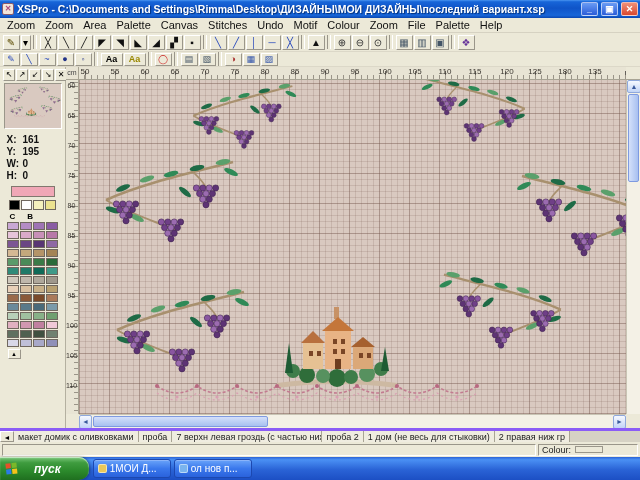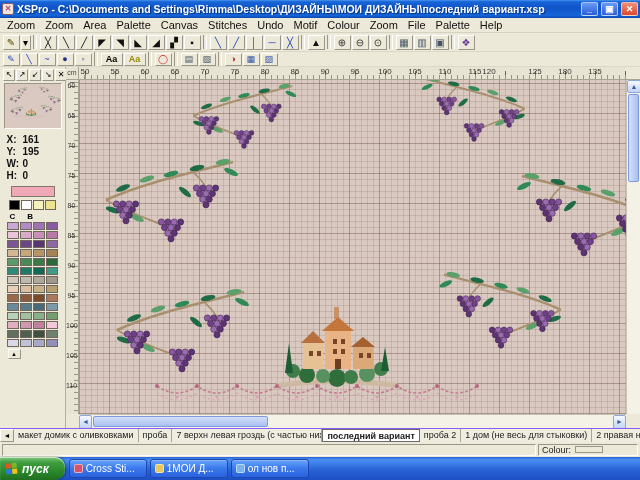--- a/index.html
+++ b/index.html
@@ -77,36 +77,36 @@
   .hscrollrow{height:14px;flex:none;display:flex}
   .hsspacer{width:13px;flex:none;background:#ece9d8}
   .hscroll{flex:1;display:flex;background:#f4f1e6;border-top:1px solid #c8c4b4}
   .sbcorner{width:14px;flex:none;background:#ece9d8}
   .sbtn{width:14px;height:13px;flex:none;background:linear-gradient(180deg,#f6f9ff,#c2d4f6);
     border:1px solid #8fa8dc;border-radius:2px;color:#39599c;font-size:7px;line-height:11px;text-align:center}
   .hscroll .sbtn{width:13px;height:14px;line-height:12px}
   .sthumb-v{height:88px;margin:1px 1px;background:linear-gradient(90deg,#d4e0fa,#a8c0f0);border:1px solid #7e9ae0;border-radius:2px}
   .sthumb-h{width:175px;margin:1px 1px;background:linear-gradient(180deg,#d4e0fa,#a8c0f0);border:1px solid #7e9ae0;border-radius:2px}
   
-  .tabsrow{height:14px;flex:none;display:flex;align-items:stretch;background:#d6d2c4;border-top:1px solid #8b5cf6;overflow:hidden}
+  .tabsrow{height:14px;flex:none;display:flex;align-items:stretch;background:#d6d2c4;border-top:3px solid #8b5cf6;overflow:hidden}
   .tabscroll{width:14px;flex:none;font-size:7px;line-height:12px;text-align:center;background:#ece9d8;
     border:1px solid;border-color:#fff #9a968a #9a968a #fff}
   .tab{flex:none;font-size:9px;line-height:12px;padding:0 4px;background:#efece0;border-right:1px solid #a8a494;
     white-space:nowrap;overflow:hidden;max-width:150px;color:#222}
   .tab.active{background:#ffffff;border:1px solid #6a6a6a;font-weight:bold}
   
   .statusbar{height:15px;flex:none;display:flex;gap:2px;padding:1px 2px;background:#ece9d8;align-items:center}
   .stpanel{height:12px;border:1px solid;border-color:#9a968a #fff #fff #9a968a}
   .stleft{flex:1}
   .stcolour{width:100px;display:flex;align-items:center;font-size:9px;padding:0 3px;gap:4px;color:#222}
   .colourbox{width:28px;height:7px;border:1px solid #9a968a;background:#ece9d8}
   
   .taskbar{height:23px;flex:none;display:flex;align-items:center;
     background:linear-gradient(180deg,#2a63d6 0,#4a90f4 12%,#2a63d6 55%,#1c4fc4 100%)}
-  .startbtn{height:23px;flex:none;display:flex;align-items:center;gap:4px;padding:0 16px 0 6px;
+  .startbtn{height:23px;flex:none;display:flex;align-items:center;gap:16px;padding:0 28px 0 6px;
     background:linear-gradient(180deg,#7cc87c 0,#3f9c3f 25%,#2c8a2c 60%,#1f6f1f 100%);
     border-radius:0 10px 10px 0;color:#fff;font-style:italic;font-weight:bold;font-size:12px;
     box-shadow:inset 0 1px 1px #c8ecc8,1px 0 3px rgba(0,0,0,.4)}
   .winflag{width:12px;height:12px;transform:rotate(-6deg);flex:none;background:
     linear-gradient(#e8502a,#e8502a) 0 0/5px 5px no-repeat,
     linear-gradient(#7ab82a,#7ab82a) 6px 0/5px 5px no-repeat,
     linear-gradient(#2a7ae8,#2a7ae8) 0 6px/5px 5px no-repeat,
     linear-gradient(#f4c21a,#f4c21a) 6px 6px/5px 5px no-repeat}
   .tasks{flex:1;display:flex;gap:3px;padding:0 4px;overflow:hidden;align-items:center}
   .task{width:78px;height:19px;flex:none;display:flex;align-items:center;gap:3px;padding:0 4px;
@@ -658,21 +658,21 @@
             <span class="rnum" style="left: 126px;">70</span>
             <span class="rnum" style="left: 156px;">75</span>
             <span class="rnum" style="left: 186px;">80</span>
             <span class="rnum" style="left: 216px;">85</span>
             <span class="rnum" style="left: 246px;">90</span>
             <span class="rnum" style="left: 276px;">95</span>
             <span class="rnum" style="left: 306px;">100</span>
             <span class="rnum" style="left: 336px;">105</span>
             <span class="rnum" style="left: 366px;">110</span>
             <span class="rnum" style="left: 396px;">115</span>
-            <span class="rnum" style="left: 410px;">120</span>
+            <span class="rnum" style="left: 428px;">120</span>
             <span class="rnum" style="left: 456px;">125</span>
             <span class="rnum" style="left: 486px;">180</span>
             <span class="rnum" style="left: 516px;">135</span>
           </div>
         <div class="rulerend"></div>
       </div>
       <div class="canvasrow">
         <div class="rulerleft" id="rulerLeft">
             <span class="rnumv" style="top: 2px;">60</span>
             <span class="rnumv" style="top: 32px;">65</span>
@@ -1021,45 +1021,40 @@
         <div class="sbcorner"></div>
       </div>
     </div>
   </div>
 
   <div class="tabsrow" id="tabsRow">
       <div class="tabscroll">◄</div>
       <div class="tab">макет домик с оливковками</div>
       <div class="tab">проба</div>
       <div class="tab">7 верхн левая гроздь (с частью ниж ветки для стык</div>
-      <div class="tab active">последний вариант</div>
       <div class="tab">проба 2</div>
       <div class="tab">1 дом (не весь для стыковки)</div>
       <div class="tab">2 правая ниж гр</div>
     </div>
 
   <div class="statusbar">
     <div class="stpanel stleft"></div>
     <div class="stpanel stcolour">
       <span>Colour:</span>
       <span class="colourbox"></span>
     </div>
   </div>
 
   <div class="taskbar">
     <div class="startbtn">
       <span class="winflag"></span>
       <span>пуск</span>
     </div>
     <div class="tasks" id="tasks">
         <div class="task">
-          <div class="taskicon" style="background: rgb(216, 82, 110);"></div>
-          <span>Cross Sti...</span>
-        </div>
-        <div class="task">
           <div class="taskicon" style="background: rgb(232, 200, 90);"></div>
           <span>1МОИ Д...</span>
         </div>
         <div class="task">
           <div class="taskicon" style="background: rgb(122, 180, 238);"></div>
           <span>ол нов п...</span>
         </div>
       </div>
   </div>
 

